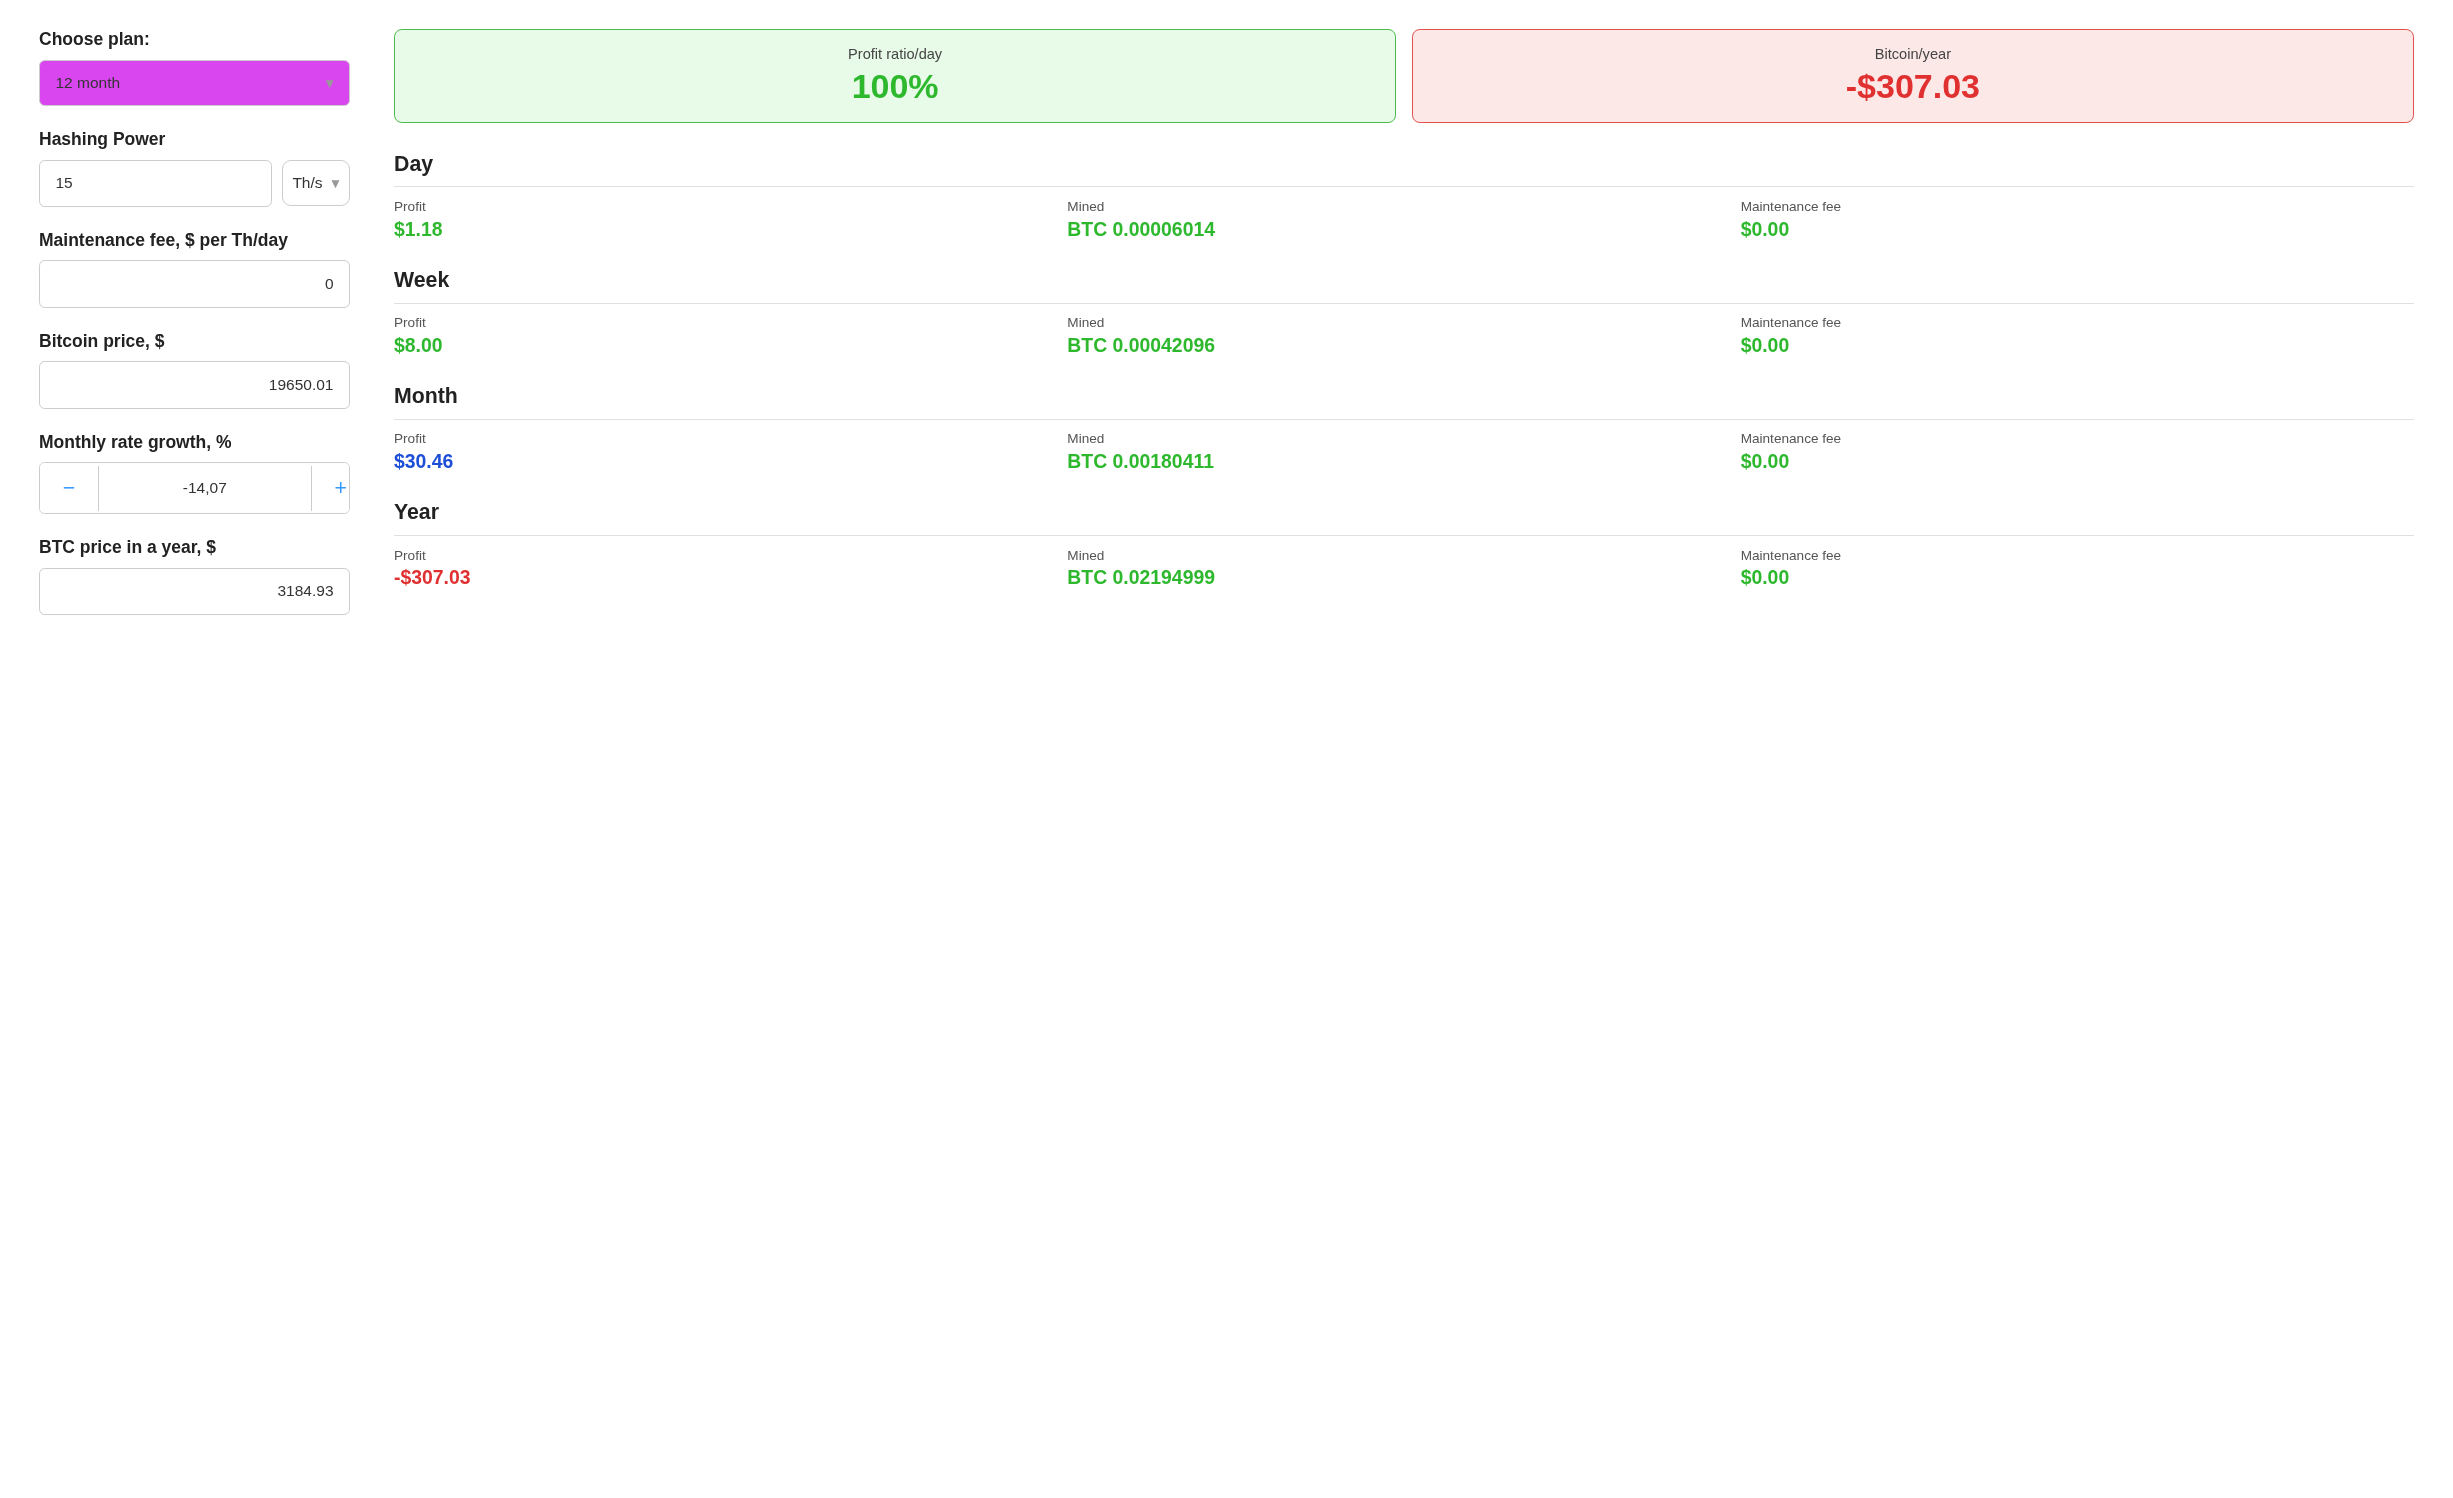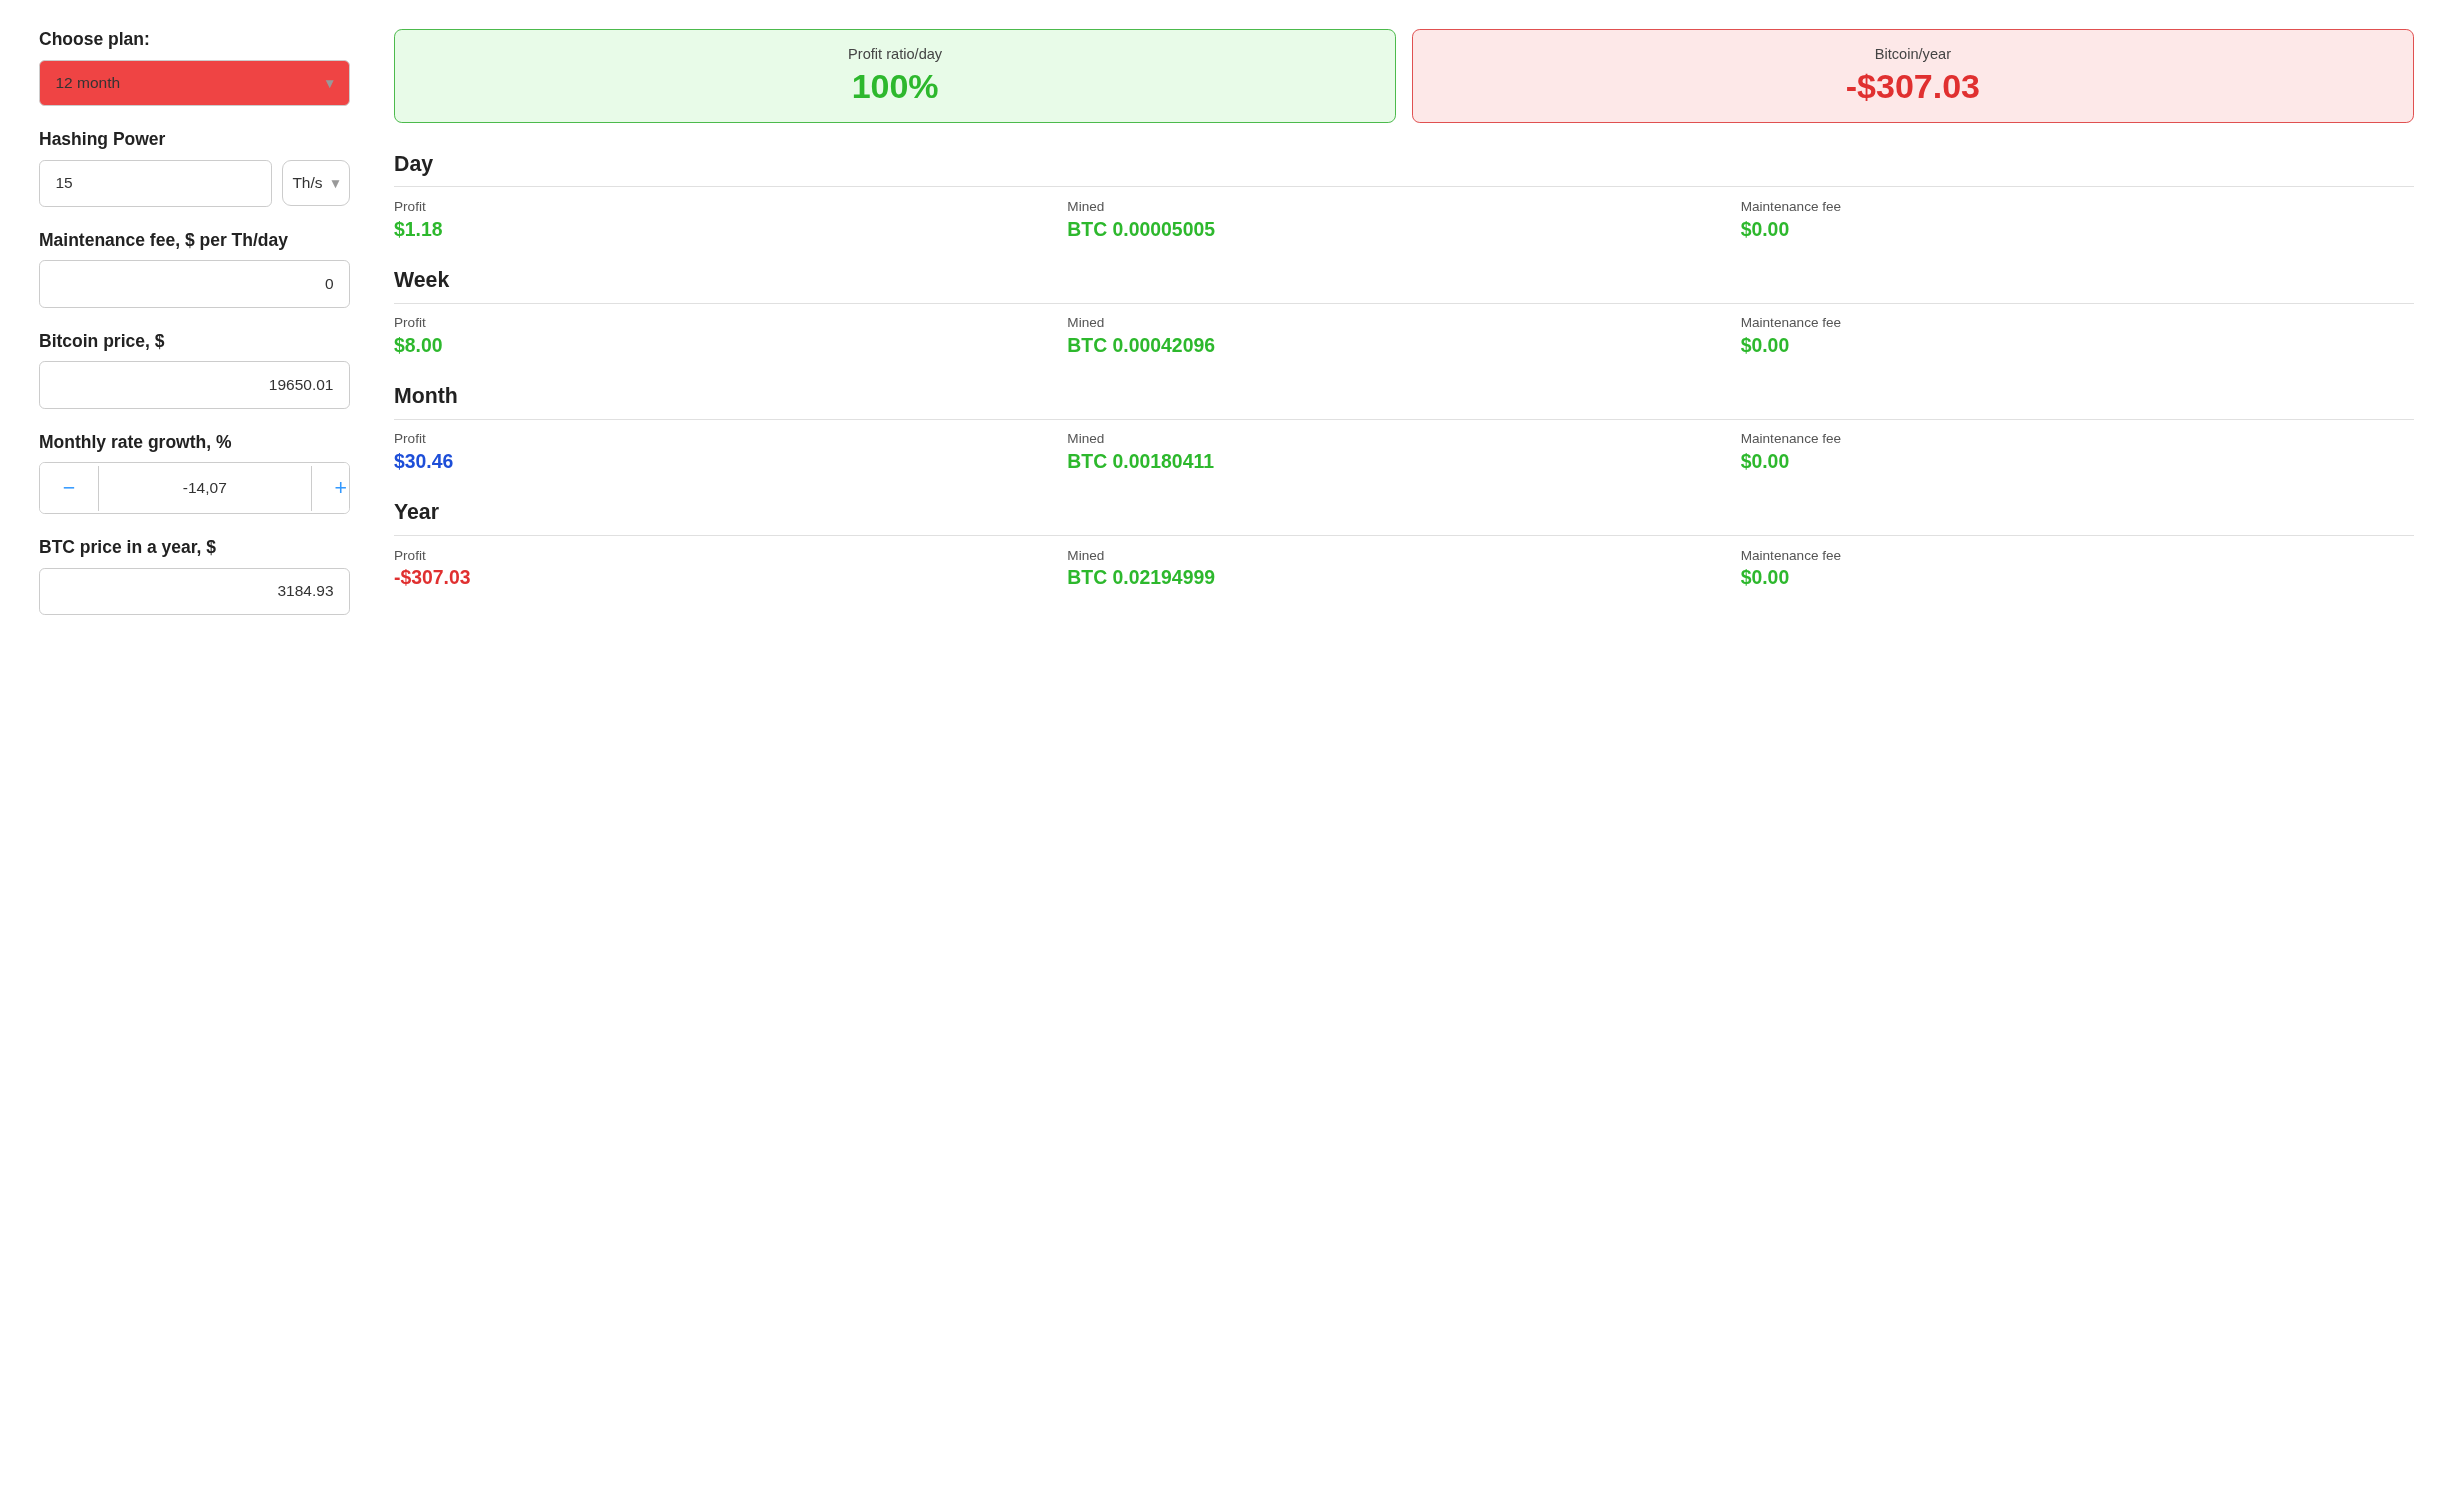--- a/index.html
+++ b/index.html
@@ -33,21 +33,21 @@
       position: relative;
       margin-bottom: 23px;
     }
     .select-wrapper select {
       width: 100%;
       padding: 13.6px 15.5px;
       font-size: 15.5px;
       border: 1.5px solid #ccc;
       border-radius: 5.8px;
       appearance: none;
-      background: #ef4444;
+      background: #d946ef;
       color: #333;
       cursor: pointer;
     }
     .select-arrow {
       position: absolute;
       right: 13.6px;
       top: 50%;
       transform: translateY(-50%);
       pointer-events: none;
       color: #999;
@@ -258,21 +258,21 @@
     <div id="periods-container">
         <div class="period-section">
     <div class="period-title">Day</div>
     <div class="metrics-row">
       <div class="metric-item">
         <div class="metric-label">Profit</div>
         <div class="metric-value" style="color:#2db82d">$1.18</div>
       </div>
       <div class="metric-item">
         <div class="metric-label">Mined</div>
-        <div class="metric-value text-green">BTC 0.00005005</div>
+        <div class="metric-value text-green">BTC 0.00006014</div>
       </div>
       <div class="metric-item">
         <div class="metric-label">Maintenance fee</div>
         <div class="metric-value text-green">$0.00</div>
       </div>
     </div>
   </div>
         <div class="period-section">
     <div class="period-title">Week</div>
     <div class="metrics-row">

